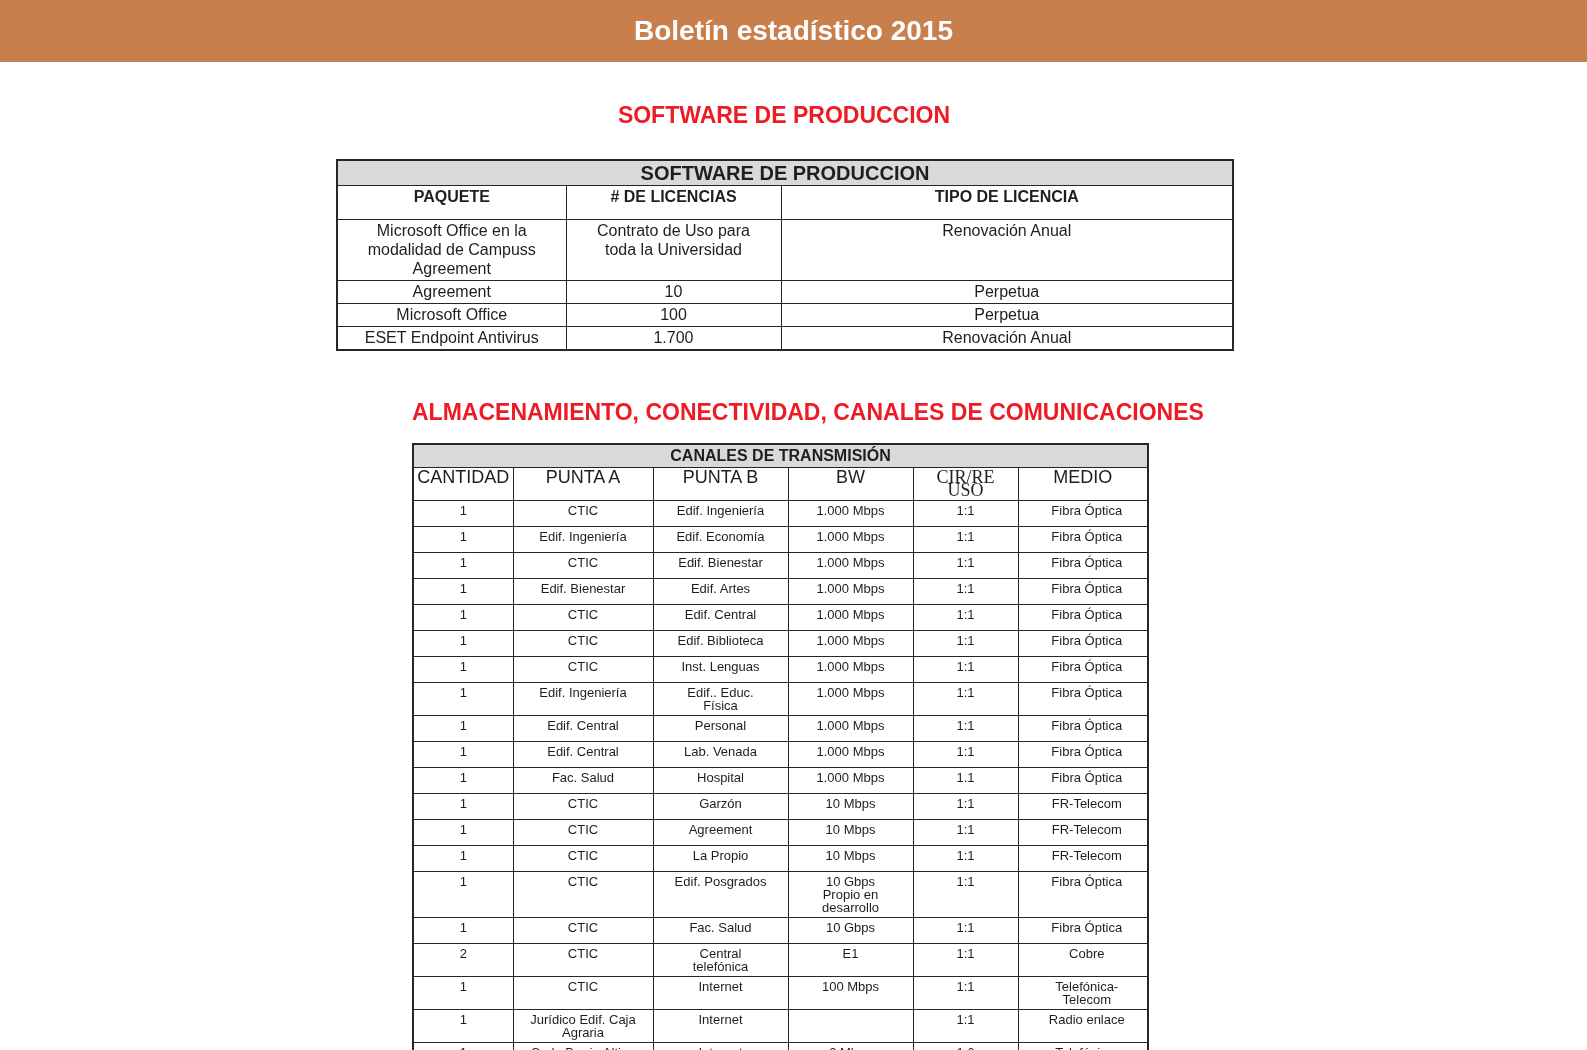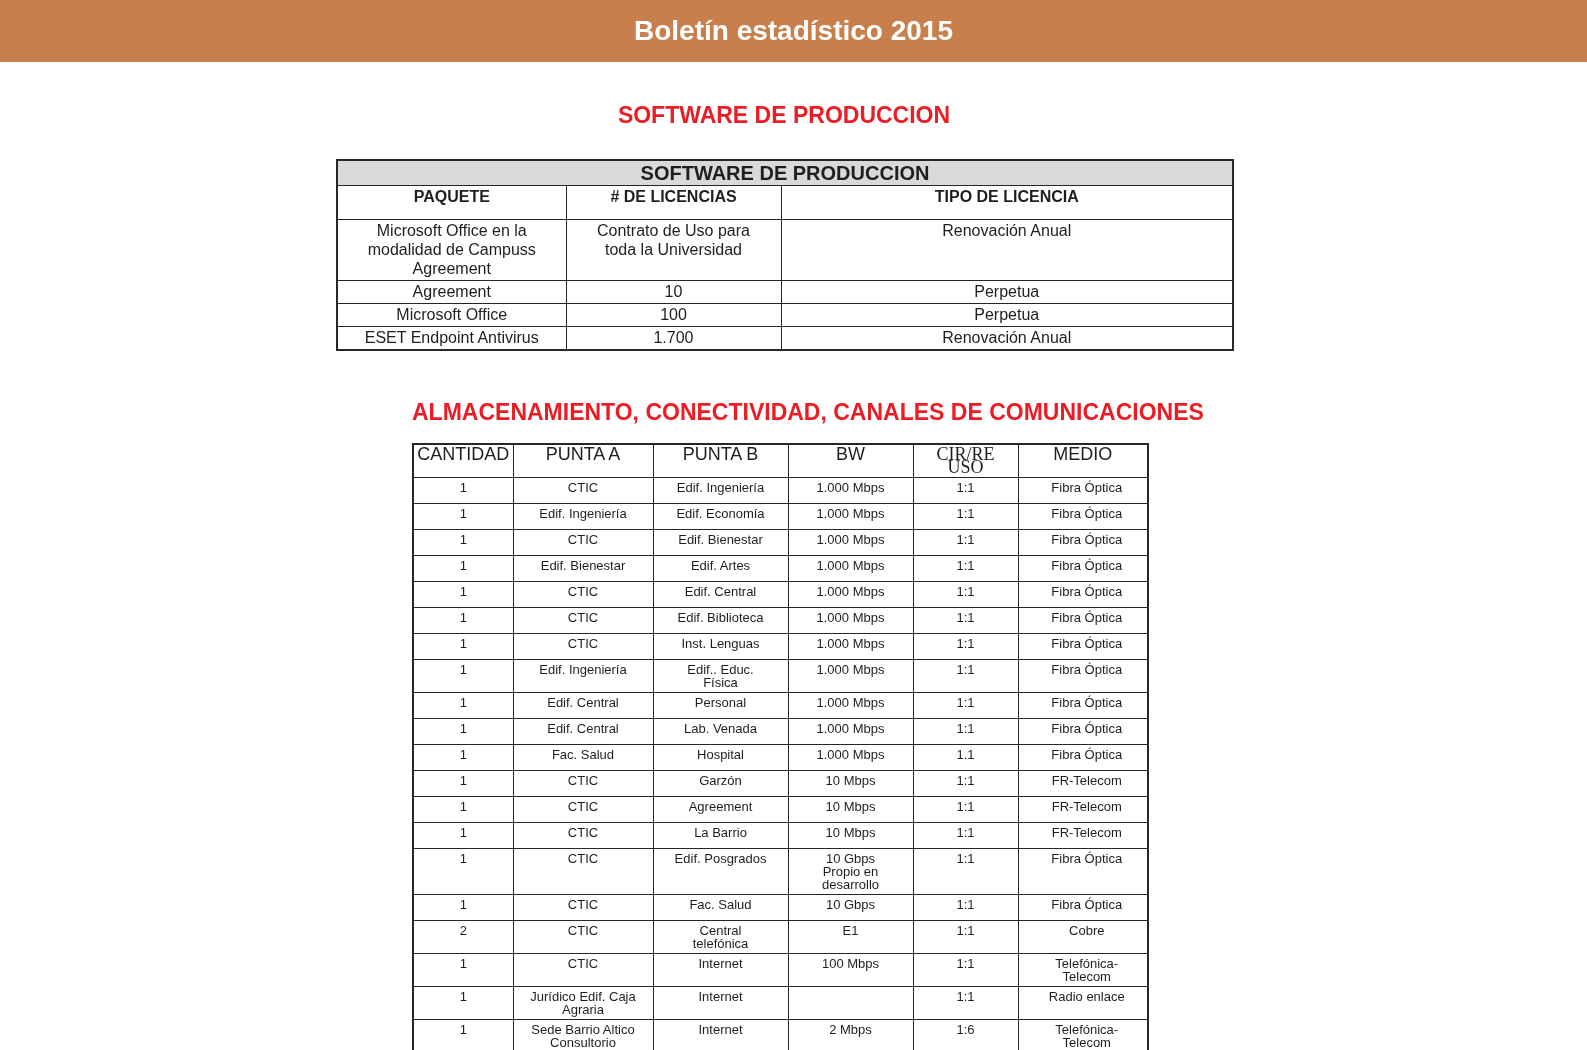--- a/index.html
+++ b/index.html
@@ -131,20 +131,23 @@
     <table class="tbl2">
         <colgroup>
           <col>
           <col>
           <col>
           <col>
           <col>
           <col>
         </colgroup>
         <thead>
+          <tr class="title-row">
+            <td colspan="6">CANALES DE TRANSMISIÓN</td>
+          </tr>
           <tr>
             <th>CANTIDAD</th>
             <th>PUNTA A</th>
             <th>PUNTA B</th>
             <th>BW</th>
             <th>CIR/REUSO</th>
             <th>MEDIO</th>
           </tr>
         </thead>
         <tbody>
@@ -248,21 +251,21 @@
             <td>1</td>
             <td>CTIC</td>
             <td>Agreement</td>
             <td>10 Mbps</td>
             <td>1:1</td>
             <td>FR-Telecom</td>
           </tr>
           <tr>
             <td>1</td>
             <td>CTIC</td>
-            <td>La Barrio</td>
+            <td>La Propio</td>
             <td>10 Mbps</td>
             <td>1:1</td>
             <td>FR-Telecom</td>
           </tr>
           <tr>
             <td>1</td>
             <td>CTIC</td>
             <td>Edif. Posgrados</td>
             <td>10 Gbps Propio en desarrollo</td>
             <td>1:1</td>

